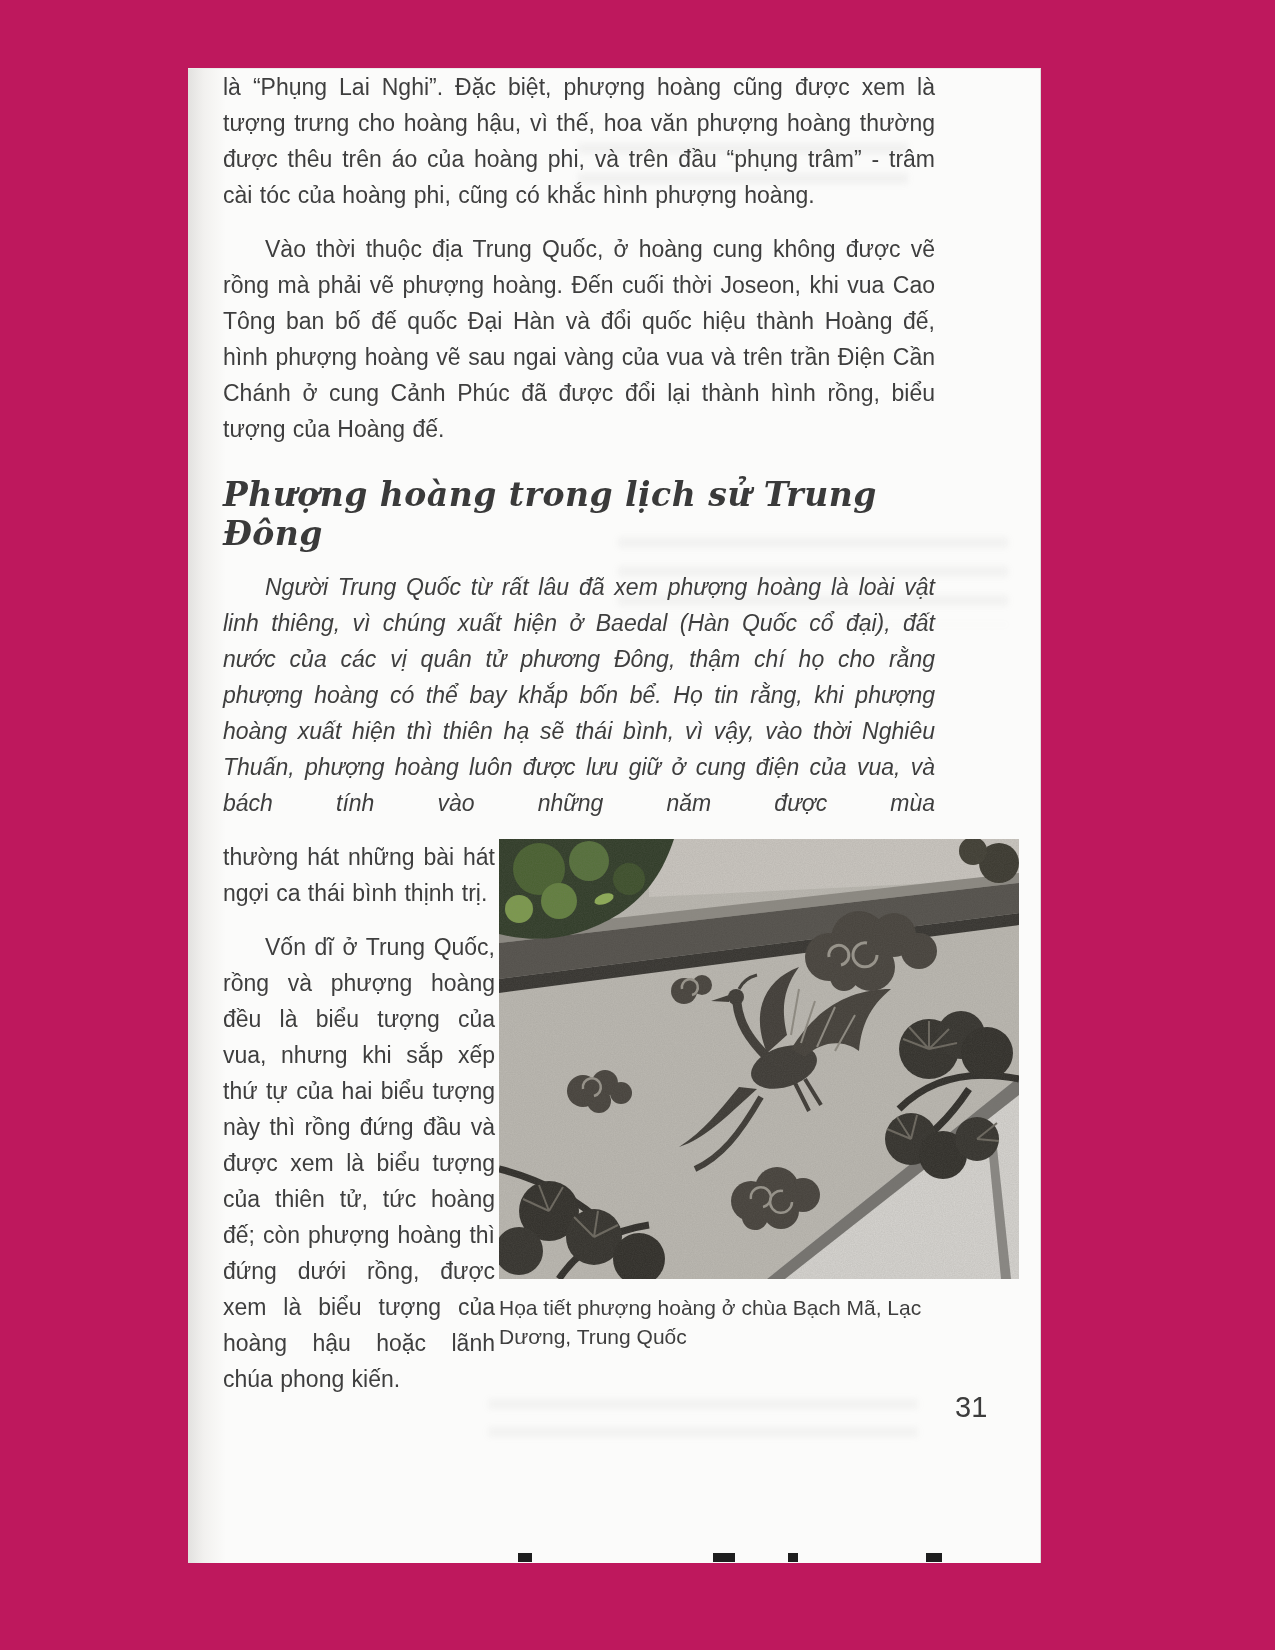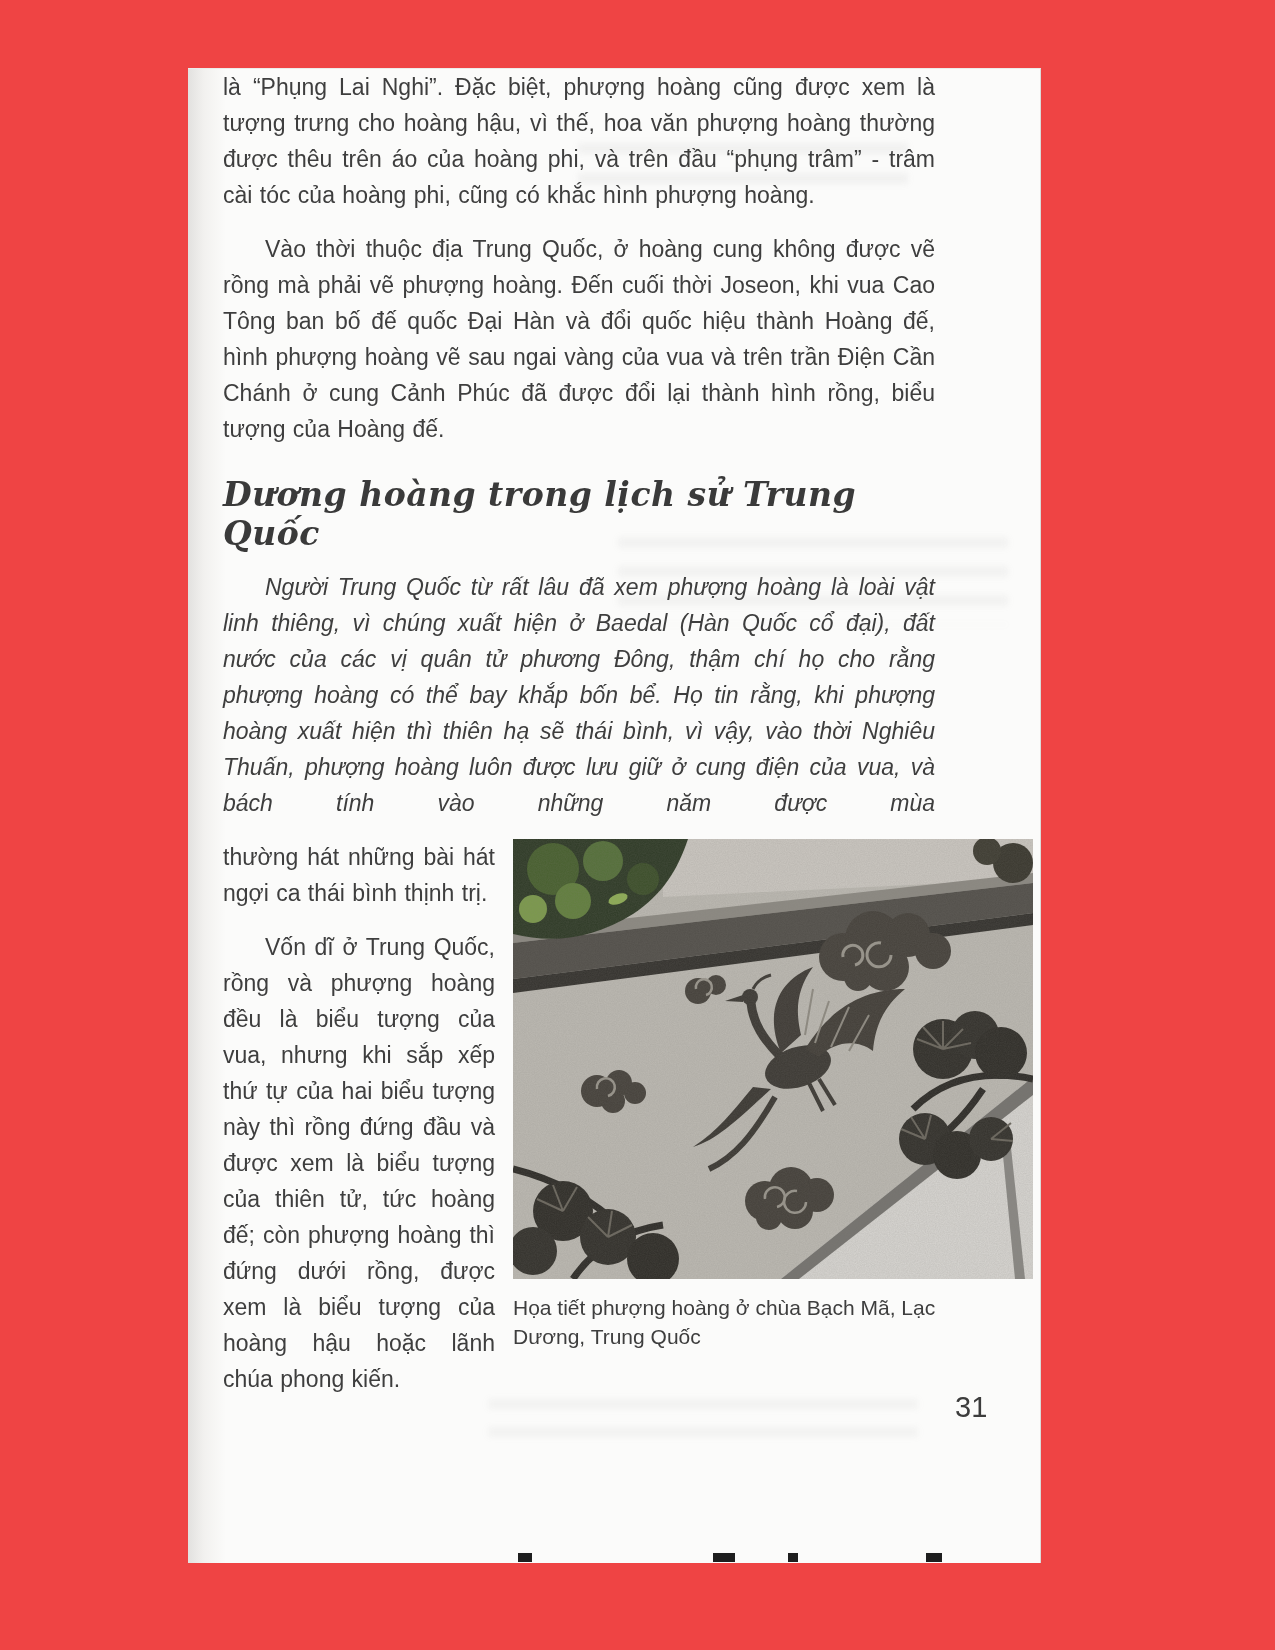--- a/index.html
+++ b/index.html
@@ -1,18 +1,18 @@
 <!DOCTYPE html>
 <html><head>
 <meta charset="utf-8">
 <style>
   html,body { margin:0; padding:0; background:#ffffff; }
   .scan {
     position:relative; width:1275px; height:1650px; overflow:hidden;
-    background:#ef4444;
+    background:#be185d;
     font-family:"Liberation Sans", sans-serif;
   }
   .paper {
     position:absolute; left:188px; top:68px; width:852px; height:1494px;
     background:linear-gradient(90deg,#e2e1df 0px,#f2f1ef 16px,#fbfbfa 38px,#fbfbfa 100%);
     border-right:1px solid #dcdbd9;
     border-top:1px solid #ececea;
   }
   .content { position:absolute; left:35px; top:0; width:712px; }
   p.body {
@@ -24,21 +24,21 @@
   .p3main { text-align-last:justify; margin-bottom:0;font-style:italic; }
   .pfirst { margin-top:126px; }
   h2.heading {
     font-family:"DejaVu Serif", serif; font-style:italic; font-weight:700;
     font-size:33px; color:#3a3a3a; letter-spacing:0.5px;
     margin:28px 0 16px 0;
   }
   .wrap-row { display:flex; align-items:flex-start; width:812px; }
   .left-col { flex:0 0 272px; width:272px; }
   .tail { margin:0 0 18px 0; }
-  figure.photo-figure { margin:0 0 0 18px; padding:0; width:520px; }
+  figure.photo-figure { margin:0 0 0 4px; padding:0; width:520px; }
   .photo { width:520px; height:440px; line-height:0; }
   figcaption.caption {
     font-size:21px; line-height:29px; color:#3e3e3e;
     margin-top:14px; max-width:462px; text-align:left;
   }
   .page-number {
     position:absolute; top:1322px; left:767px;
     font-size:29px; color:#3c3c3c;
   }
   
@@ -65,21 +65,21 @@
     <div class="bleed b1"></div>
     <div class="bleed b2"></div>
     <div class="bleed b3"></div>
 
     <div class="content">
 
       <p class="body pfirst">là “Phụng Lai Nghi”. Đặc biệt, phượng hoàng cũng được xem là tượng trưng cho hoàng hậu, vì thế, hoa văn phượng hoàng thường được thêu trên áo của hoàng phi, và trên đầu “phụng trâm” - trâm cài tóc của hoàng phi, cũng có khắc hình phượng hoàng.</p>
 
       <p class="body indent">Vào thời thuộc địa Trung Quốc, ở hoàng cung không được vẽ rồng mà phải vẽ phượng hoàng. Đến cuối thời Joseon, khi vua Cao Tông ban bố đế quốc Đại Hàn và đổi quốc hiệu thành Hoàng đế, hình phượng hoàng vẽ sau ngai vàng của vua và trên trần Điện Cần Chánh ở cung Cảnh Phúc đã được đổi lại thành hình rồng, biểu tượng của Hoàng đế.</p>
 
-      <h2 class="heading">Dương hoàng trong lịch sử Trung Quốc</h2>
+      <h2 class="heading">Phượng hoàng trong lịch sử Trung Đông</h2>
 
       <p class="body indent p3main">Người Trung Quốc từ rất lâu đã xem phượng hoàng là loài vật linh thiêng, vì chúng xuất hiện ở Baedal (Hàn Quốc cổ đại), đất nước của các vị quân tử phương Đông, thậm chí họ cho rằng phượng hoàng có thể bay khắp bốn bể. Họ tin rằng, khi phượng hoàng xuất hiện thì thiên hạ sẽ thái bình, vì vậy, vào thời Nghiêu Thuấn, phượng hoàng luôn được lưu giữ ở cung điện của vua, và bách tính vào những năm được mùa</p>
 
       <div class="wrap-row">
         <div class="left-col">
           <p class="body tail">thường hát những bài hát ngợi ca thái bình thịnh trị.</p>
           <p class="body indent">Vốn dĩ ở Trung Quốc, rồng và phượng hoàng đều là biểu tượng của vua, nhưng khi sắp xếp thứ tự của hai biểu tượng này thì rồng đứng đầu và được xem là biểu tượng của thiên tử, tức hoàng đế; còn phượng hoàng thì đứng dưới rồng, được xem là biểu tượng của hoàng hậu hoặc lãnh chúa phong kiến.</p>
         </div>
 
         <figure class="photo-figure">

